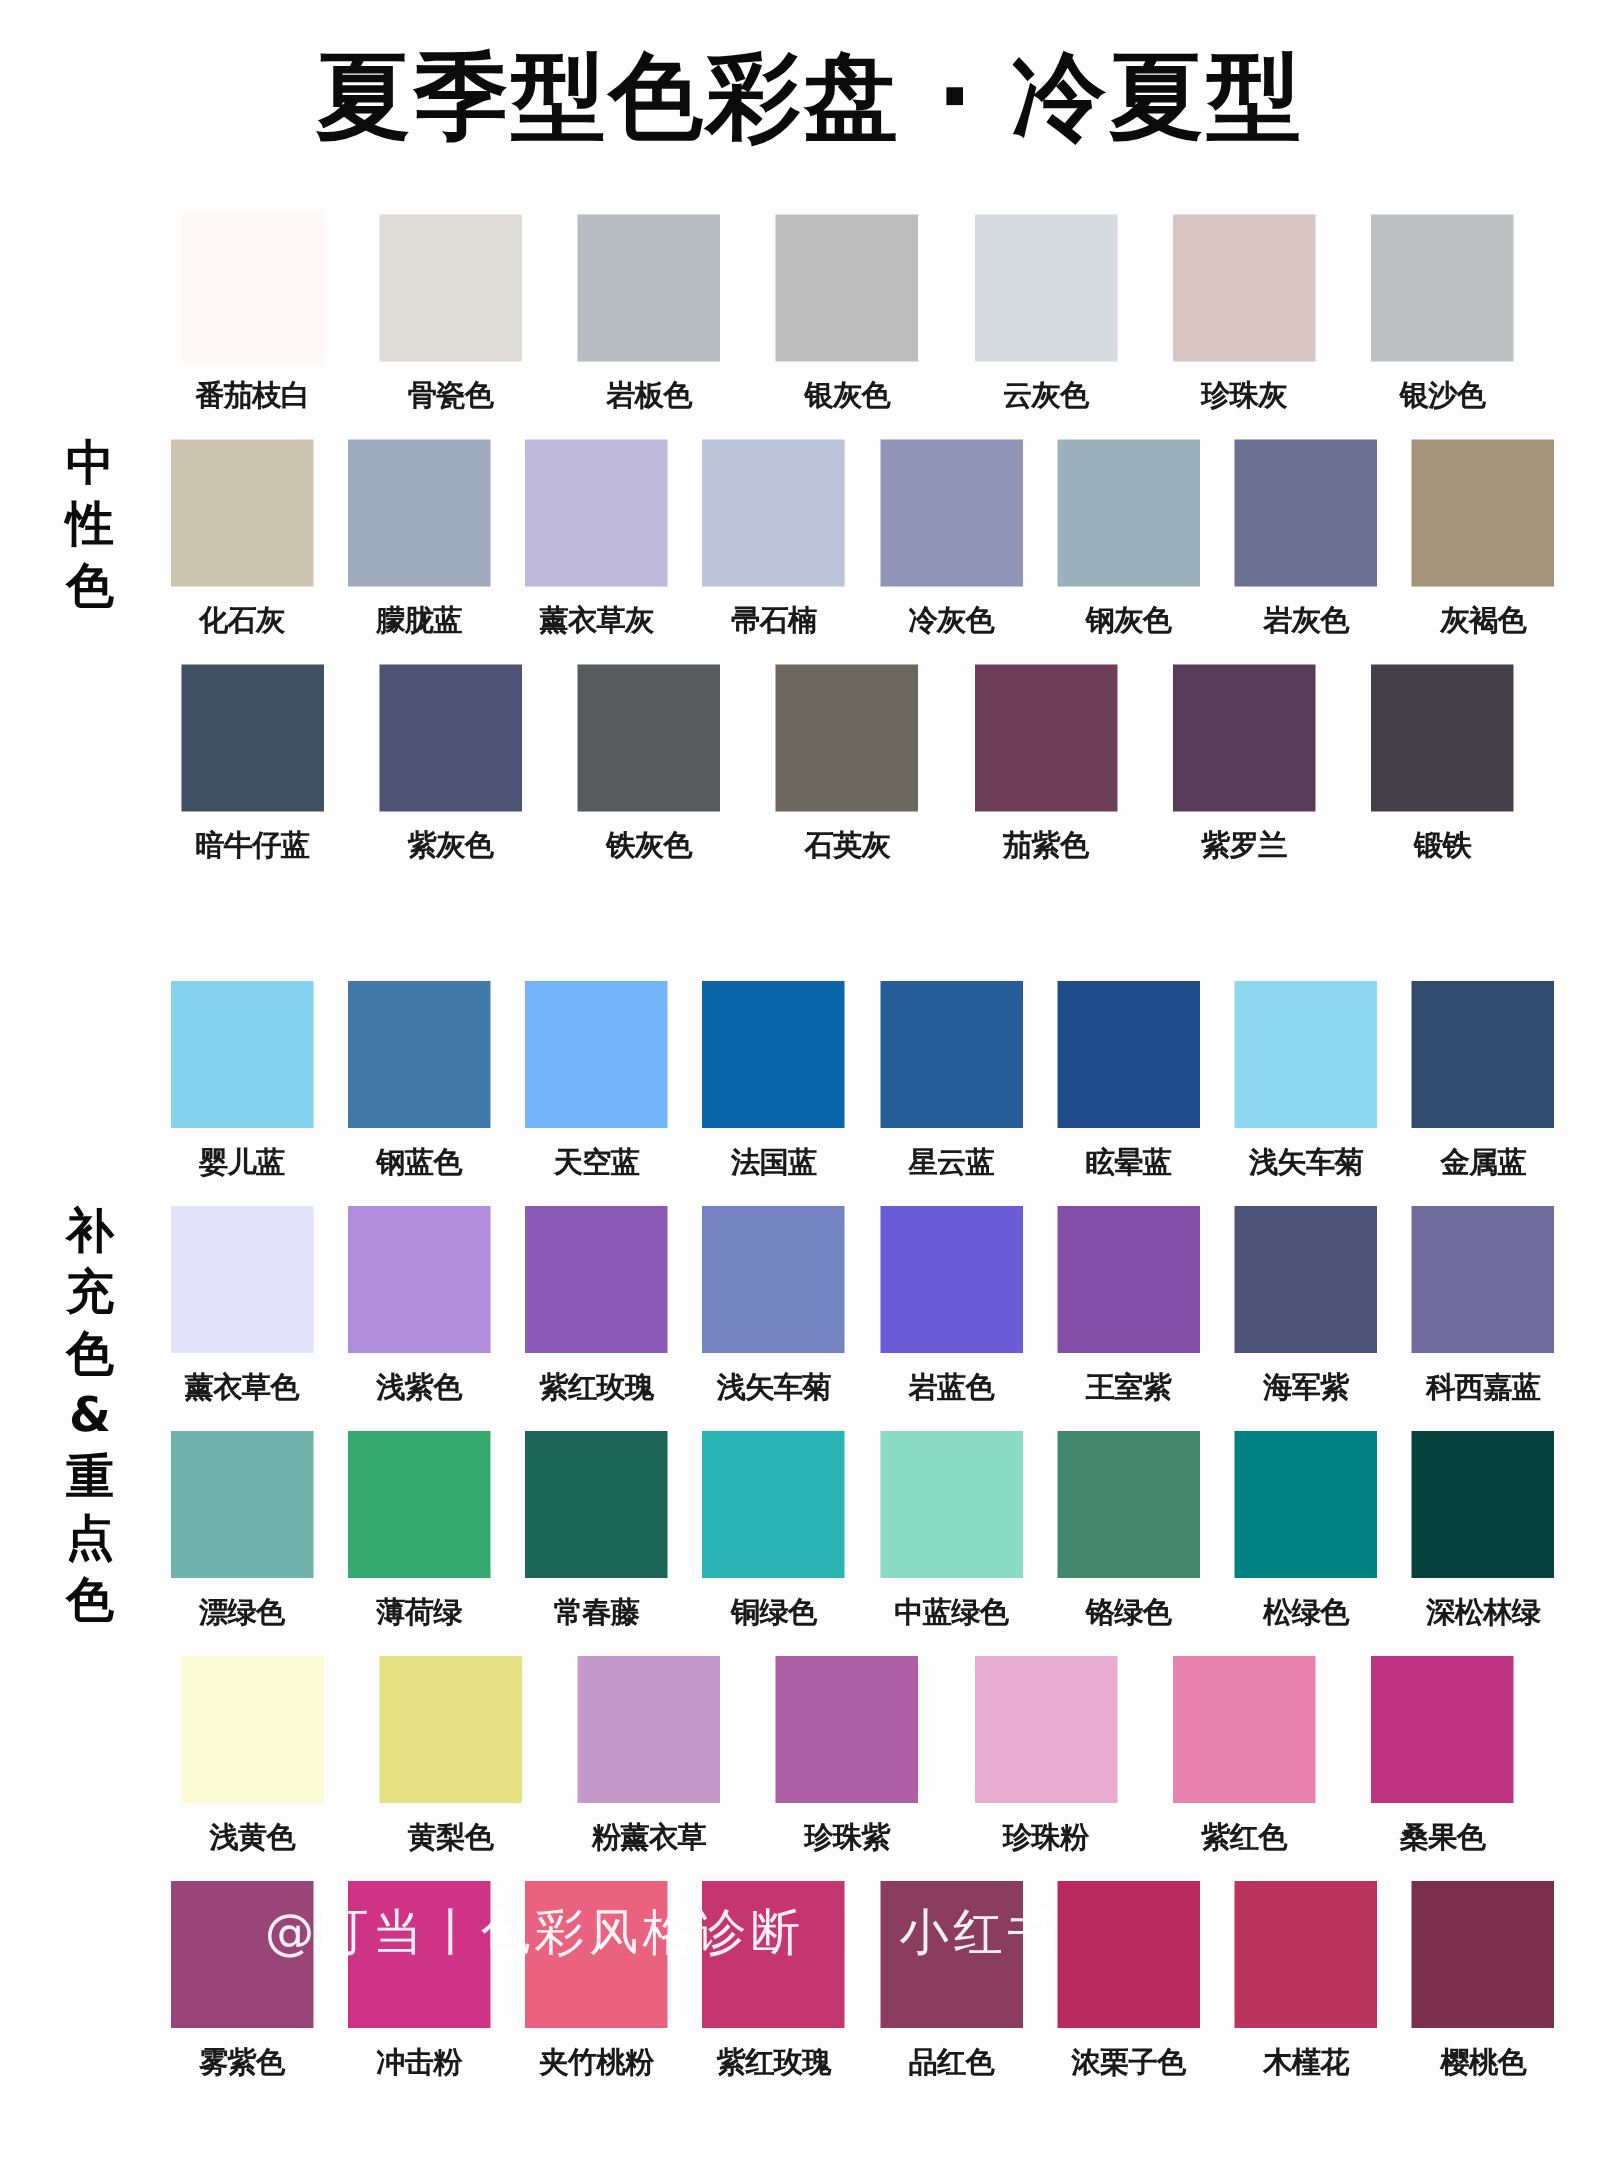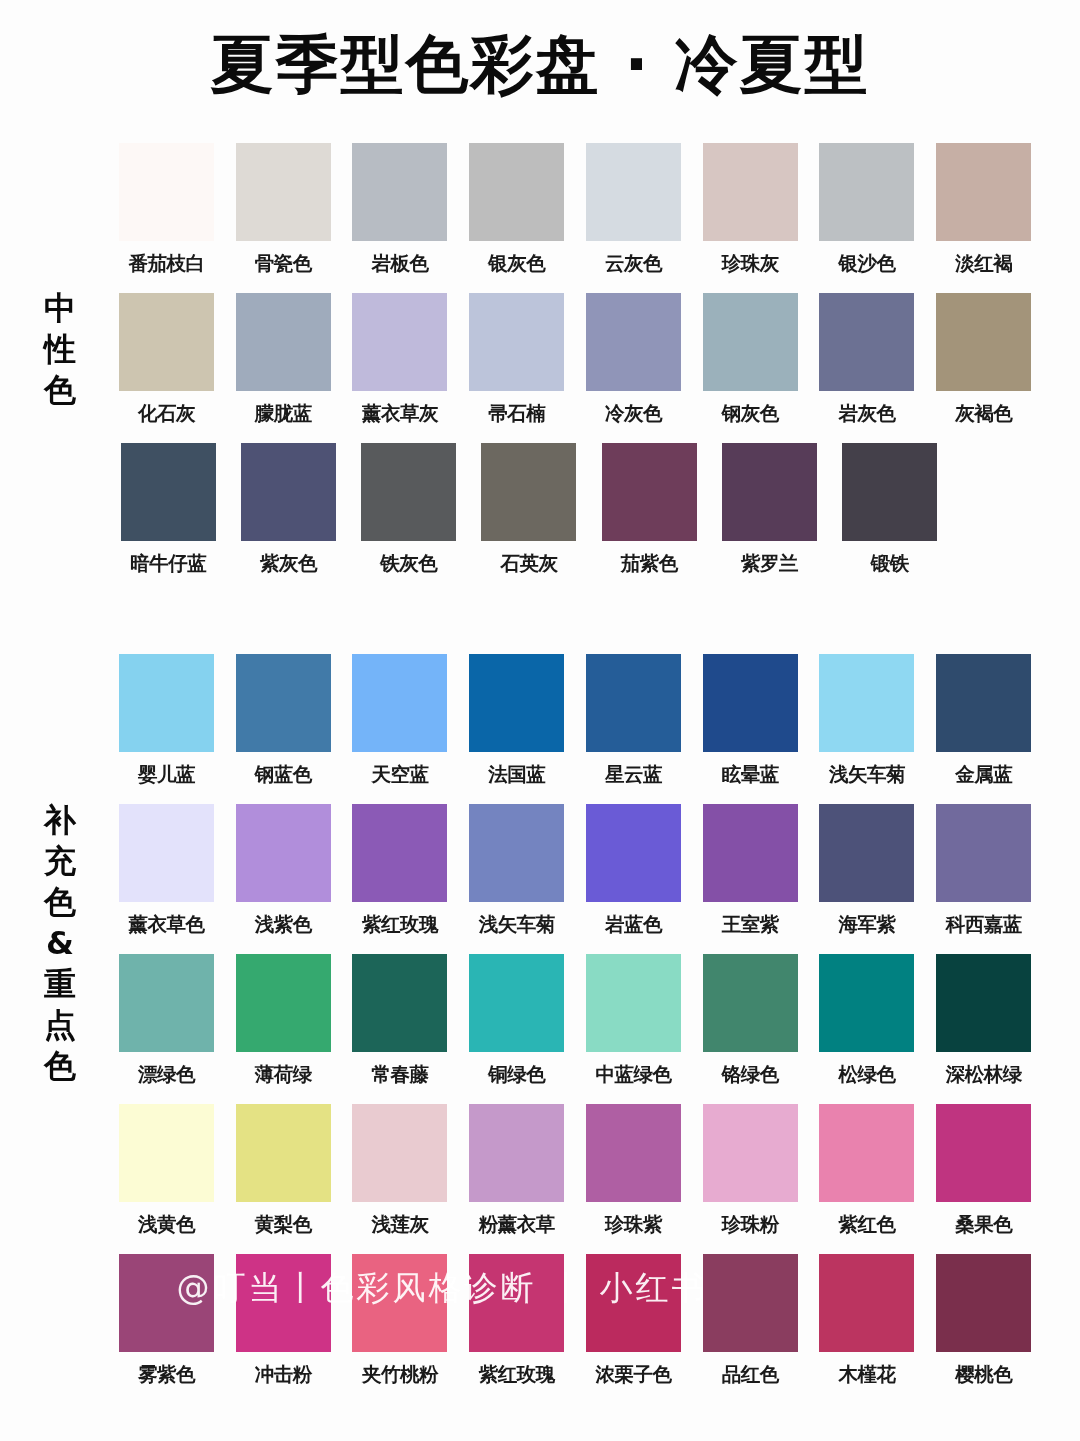--- a/index.html
+++ b/index.html
@@ -59,21 +59,21 @@
     left: 110px;
     top: 143px;
     width: 930px;
   }
   .band { margin: 0; }
   .band.neutral-band { }
   .band.accent-band { margin-top: 61px; }
 
   .row {
     display: flex;
-    gap: 4px;
+    gap: 16px;
     height: 150px;
   }
   .cell {
     width: 116.25px;
     display: flex;
     flex-direction: column;
     align-items: center;
   }
   .swatch {
     width: 95px;
@@ -153,24 +153,20 @@
             <div class="swatch-label">云灰色</div>
           </div>
           <div class="cell">
             <div class="swatch" style="background-color: rgb(215, 198, 194);"></div>
             <div class="swatch-label">珍珠灰</div>
           </div>
           <div class="cell">
             <div class="swatch" style="background-color: rgb(188, 192, 195);"></div>
             <div class="swatch-label">银沙色</div>
           </div>
-          <div class="cell">
-            <div class="swatch" style="background-color: rgb(198, 175, 165);"></div>
-            <div class="swatch-label">淡红褐</div>
-          </div>
         </div>
         <div class="row">
           <div class="cell">
             <div class="swatch" style="background-color: rgb(205, 197, 176);"></div>
             <div class="swatch-label">化石灰</div>
           </div>
           <div class="cell">
             <div class="swatch" style="background-color: rgb(159, 171, 188);"></div>
             <div class="swatch-label">朦胧蓝</div>
           </div>
@@ -336,24 +332,20 @@
         <div class="row">
           <div class="cell">
             <div class="swatch" style="background-color: rgb(252, 252, 212);"></div>
             <div class="swatch-label">浅黄色</div>
           </div>
           <div class="cell">
             <div class="swatch" style="background-color: rgb(228, 226, 132);"></div>
             <div class="swatch-label">黄梨色</div>
           </div>
           <div class="cell">
-            <div class="swatch" style="background-color: rgb(233, 203, 208);"></div>
-            <div class="swatch-label">浅莲灰</div>
-          </div>
-          <div class="cell">
             <div class="swatch" style="background-color: rgb(197, 153, 202);"></div>
             <div class="swatch-label">粉薰衣草</div>
           </div>
           <div class="cell">
             <div class="swatch" style="background-color: rgb(175, 95, 163);"></div>
             <div class="swatch-label">珍珠紫</div>
           </div>
           <div class="cell">
             <div class="swatch" style="background-color: rgb(231, 171, 208);"></div>
             <div class="swatch-label">珍珠粉</div>
@@ -378,28 +370,28 @@
           </div>
           <div class="cell">
             <div class="swatch" style="background-color: rgb(233, 99, 129);"></div>
             <div class="swatch-label">夹竹桃粉</div>
           </div>
           <div class="cell">
             <div class="swatch" style="background-color: rgb(197, 53, 113);"></div>
             <div class="swatch-label">紫红玫瑰</div>
           </div>
           <div class="cell">
+            <div class="swatch" style="background-color: rgb(138, 61, 95);"></div>
+            <div class="swatch-label">品红色</div>
+          </div>
+          <div class="cell">
             <div class="swatch" style="background-color: rgb(187, 42, 94);"></div>
             <div class="swatch-label">浓栗子色</div>
           </div>
           <div class="cell">
-            <div class="swatch" style="background-color: rgb(138, 61, 95);"></div>
-            <div class="swatch-label">品红色</div>
-          </div>
-          <div class="cell">
             <div class="swatch" style="background-color: rgb(187, 52, 96);"></div>
             <div class="swatch-label">木槿花</div>
           </div>
           <div class="cell">
             <div class="swatch" style="background-color: rgb(122, 47, 76);"></div>
             <div class="swatch-label">樱桃色</div>
           </div>
         </div>
       </div>
   </div>

